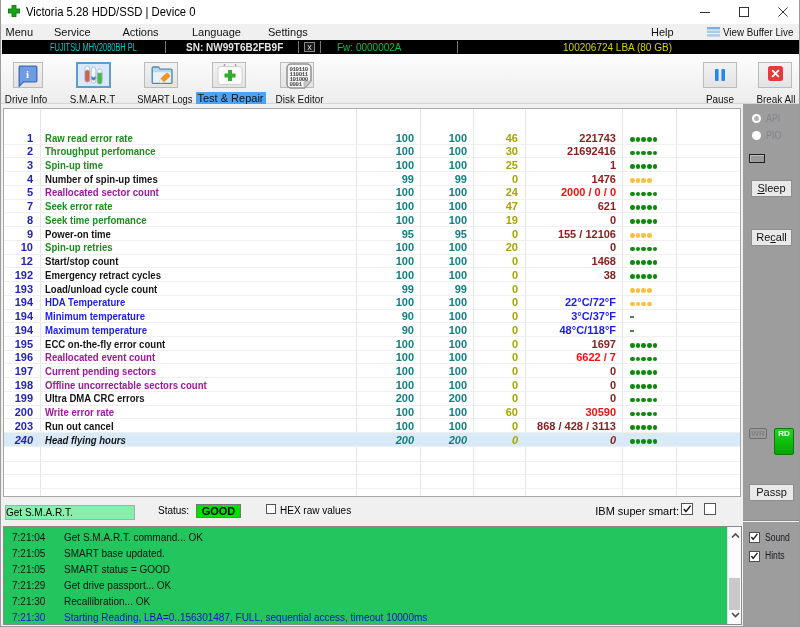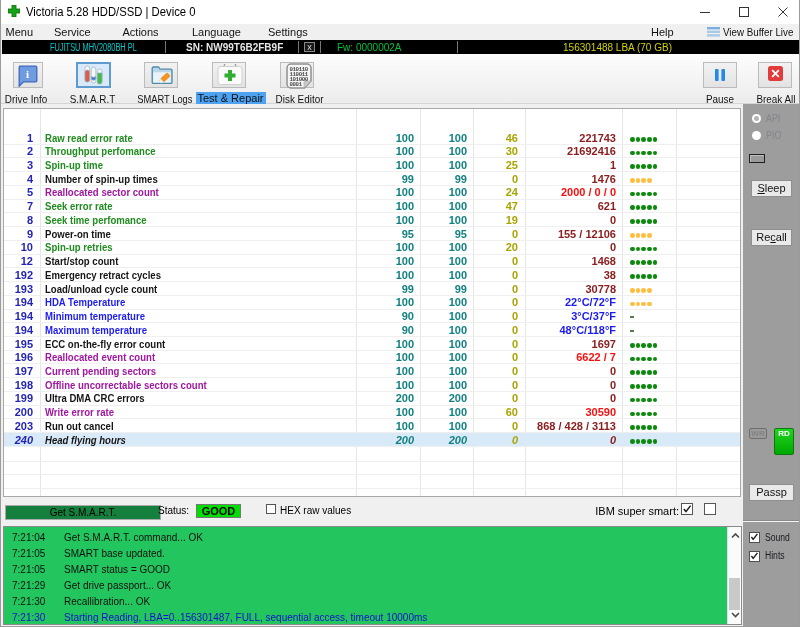--- a/index.html
+++ b/index.html
@@ -37,22 +37,22 @@
 .cw { left:363px; width:100px; text-align:right; color:#128080;}
 .ct { left:414px; width:100px; text-align:right; color:#a8a400;}
 .craw { left:432px; width:180px; text-align:right;}
 .ch { left:626px; top:4.4px; }
 .g { color:#1f8c1f; } .k { color:#151515; } .p { color:#a017a0; } .b { color:#1c1cf0; }
 .dr { color:#8c2020; } .br { color:#fa0f0f; } .bl { color:#1c1cf0; }
 .dot { display:inline-block; width:4.7px; height:4.7px; border-radius:50%; margin-right:0.95px; }
 .hdash { display:inline-block; width:4px; height:2px; background:#567a56; margin-bottom:2px;}
 .eline { position:absolute; left:0; width:736px; height:1px; background:#efefef; }
 #smartbar { position:absolute; left:0; top:497px; width:741px; height:29px; background:#f0f0f0; font-size:10px;}
-#getsmart { position:absolute; left:4px; top:8px; width:156px; height:15px; background:#15803d;
-  border:1px solid #aaa; text-align:center; line-height:13px;}
+#getsmart { position:absolute; left:4px; top:8px; width:130px; height:15px; background:#86efac;
+  border:1px solid #aaa; text-align:left; line-height:13px;}
 #good { position:absolute; left:195px; top:7px; width:45px; height:14px; background:#00e000;
   border:1px solid #777; text-align:center; font-weight:bold; font-size:11px; line-height:12px; }
 .cb { position:absolute; width:12px; height:12px; background:#fff; border:1px solid #555; }
 .cb svg, .cb2 svg { position:absolute; left:0; top:0; overflow:visible; }
 #logarea { position:absolute; left:2px; top:526px; width:739px; height:99px; background:#22c55e;
   border:1px solid #8a8a8a; font-size:10px; color:#111;}
 .logline { position:absolute; left:0; height:16px; line-height:16px; white-space:nowrap;}
 .lt { position:absolute; left:8px; } .lm { position:absolute; left:60px; }
 #scroll { position:absolute; right:0px; top:0; width:14px; height:97px; background:#fbfbfb; border-left:1px solid #e0e0e0;}
 #thumb { position:absolute; left:1px; top:51px; width:11px; height:32px; background:#c9c9c9; }
@@ -101,21 +101,21 @@
 </div>
 <div id="devbar">
  <span style="left:48px;color:#00cccc;transform:scaleX(0.74);transform-origin:0 50%;">FUJITSU MHV2080BH PL</span>
  <div class="sep" style="left:163px"></div>
  <span style="left:184px;color:#e8e8e8;font-weight:bold;">SN: NW99T6B2FB9F</span>
  <div class="sep" style="left:296px"></div>
  <span style="left:302px;top:2px;width:11px;height:10px;background:#1a1a1a;border:1px solid #888;color:#ddd;font-size:9px;line-height:8px;text-align:center;">x</span>
  <div class="sep" style="left:318px"></div>
  <span style="left:335px;color:#00c23c;">Fw: 0000002A</span>
  <div class="sep" style="left:455px"></div>
- <span style="left:460px;width:210px;text-align:right;color:#d3d300;">156301488 LBA (70 GB)</span>
+ <span style="left:460px;width:210px;text-align:right;color:#d3d300;">100206724 LBA (80 GB)</span>
 </div>
 <div id="toolbar">
  <div class="tbtn" style="left:12px;width:30px;"></div>
  <svg class="abs" style="left:15px;top:11px" width="24" height="22" viewBox="0 0 24 22">
    <path d="M3.2 1.2 h16.6 a1 1 0 0 1 1 1 v13.6 a1 1 0 0 1 -1 1 h-12.3 l-4.3 4.4 v-19 a1 1 0 0 1 1 -1 z" fill="#6f9ce0" stroke="#3c66bc" stroke-width="1.3"></path>
    <text x="11.5" y="13" font-size="11" font-weight="bold" fill="#fff" font-family="Liberation Serif" text-anchor="middle">i</text>
  </svg>
  <div class="tlabel" style="left:1px;width:48px;text-align:center;">Drive Info</div>
  <div class="tbtn" style="left:75px;width:35px;background:#d9e9f9;border:2px solid #5e9cd0;"></div>
  <svg class="abs" style="left:83px;top:11px" width="20" height="20" viewBox="0 0 20 20">
@@ -276,21 +276,20 @@
         <span class="ct">0</span>
         <span class="craw dr">38</span>
         <span class="ch"><span class="dot" style="background:#0d8a0d"></span><span class="dot" style="background:#0d8a0d"></span><span class="dot" style="background:#0d8a0d"></span><span class="dot" style="background:#0d8a0d"></span><span class="dot" style="background:#0d8a0d"></span></span>
       </div>
 <div class="row">
         <span class="cid">193</span>
         <span class="cname k">Load/unload cycle count</span>
         <span class="cv">99</span>
         <span class="cw">99</span>
         <span class="ct">0</span>
-        <span class="craw dr">30778</span>
         <span class="ch"><span class="dot" style="background:#fdbf3f"></span><span class="dot" style="background:#fdbf3f"></span><span class="dot" style="background:#fdbf3f"></span><span class="dot" style="background:#fdbf3f"></span></span>
       </div>
 <div class="row">
         <span class="cid">194</span>
         <span class="cname b">HDA Temperature</span>
         <span class="cv">100</span>
         <span class="cw">100</span>
         <span class="ct">0</span>
         <span class="craw bl">22°C/72°F</span>
         <span class="ch"><span class="dot" style="background:#fdbf3f"></span><span class="dot" style="background:#fdbf3f"></span><span class="dot" style="background:#fdbf3f"></span><span class="dot" style="background:#fdbf3f"></span></span>

